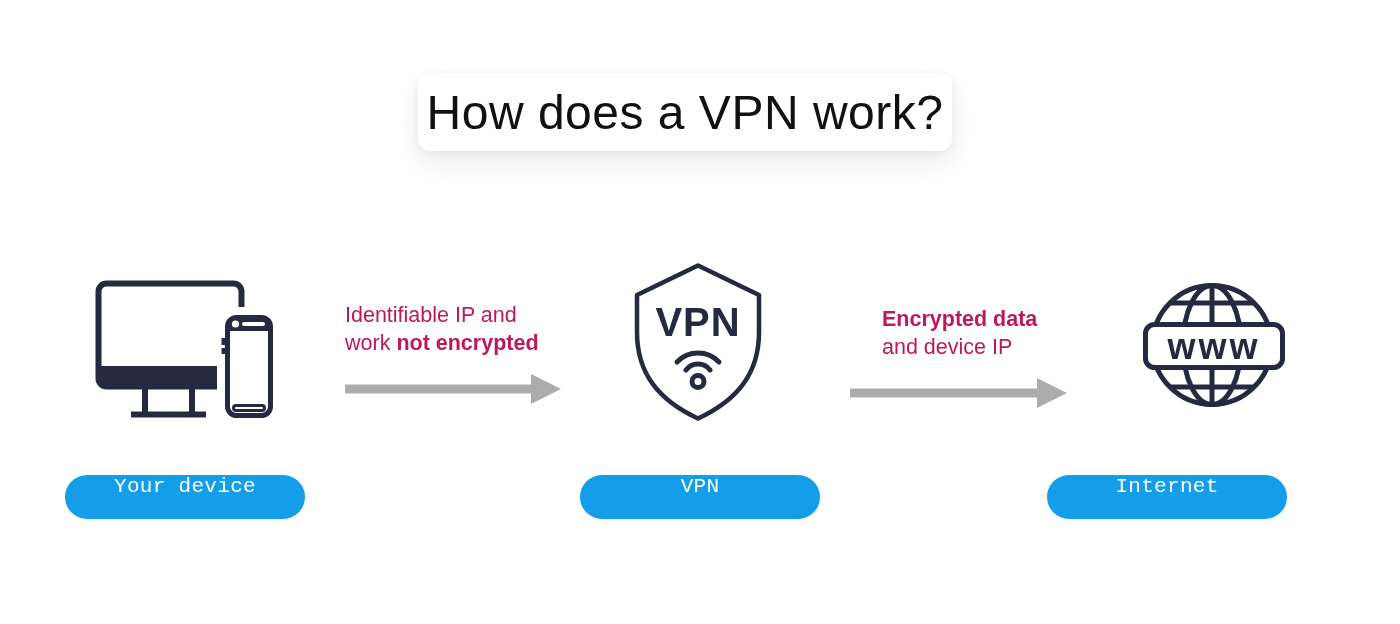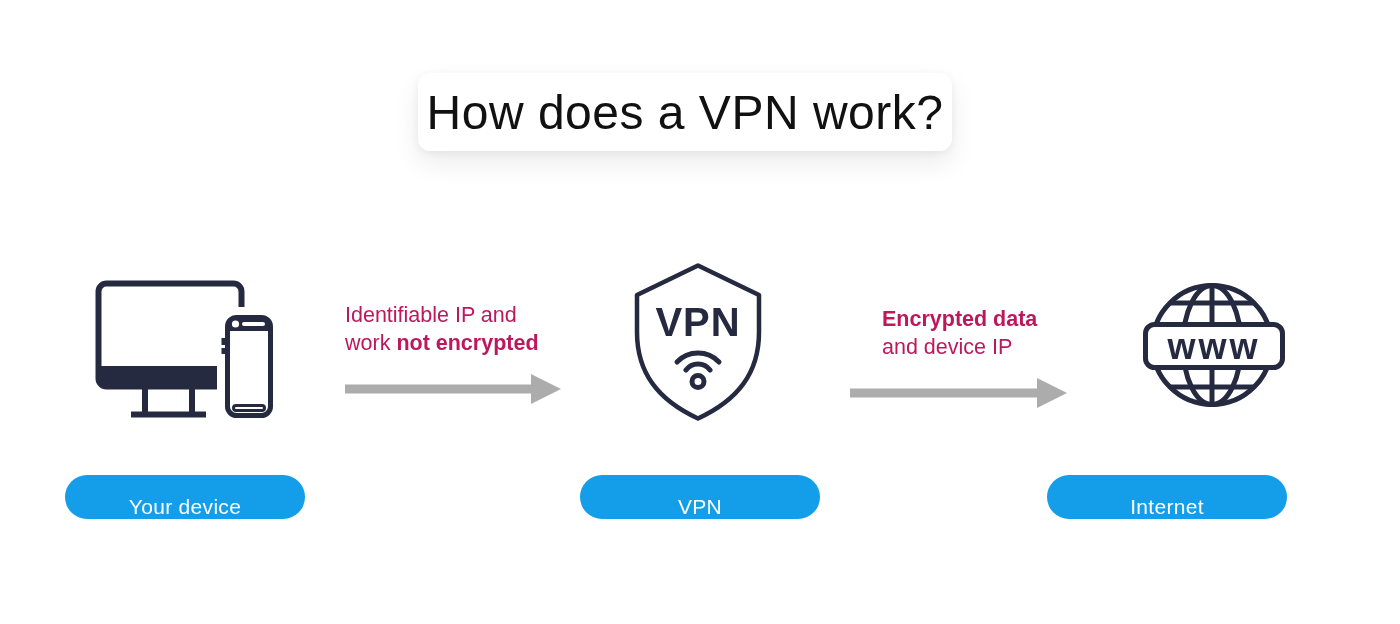--- a/index.html
+++ b/index.html
@@ -32,21 +32,21 @@
     letter-spacing:.5px;
     white-space:nowrap;
   }
   .icon-abs{position:absolute;}
   .pill{
     position:absolute;
     top:475px;
     width:240px; height:44px;
     background:var(--blue);
     border-radius:22px;
-    display:flex; align-items:flex-end; justify-content:center;
+    display:flex; align-items:flex-start; justify-content:center;font-family:Liberation Mono, monospace;
   }
   .pill span{
     color:#ffffff;
     font-size:21px;
     letter-spacing:.3px;
   }
   .arrow-label{
     position:absolute;
     font-size:21.5px;
     line-height:28px;

